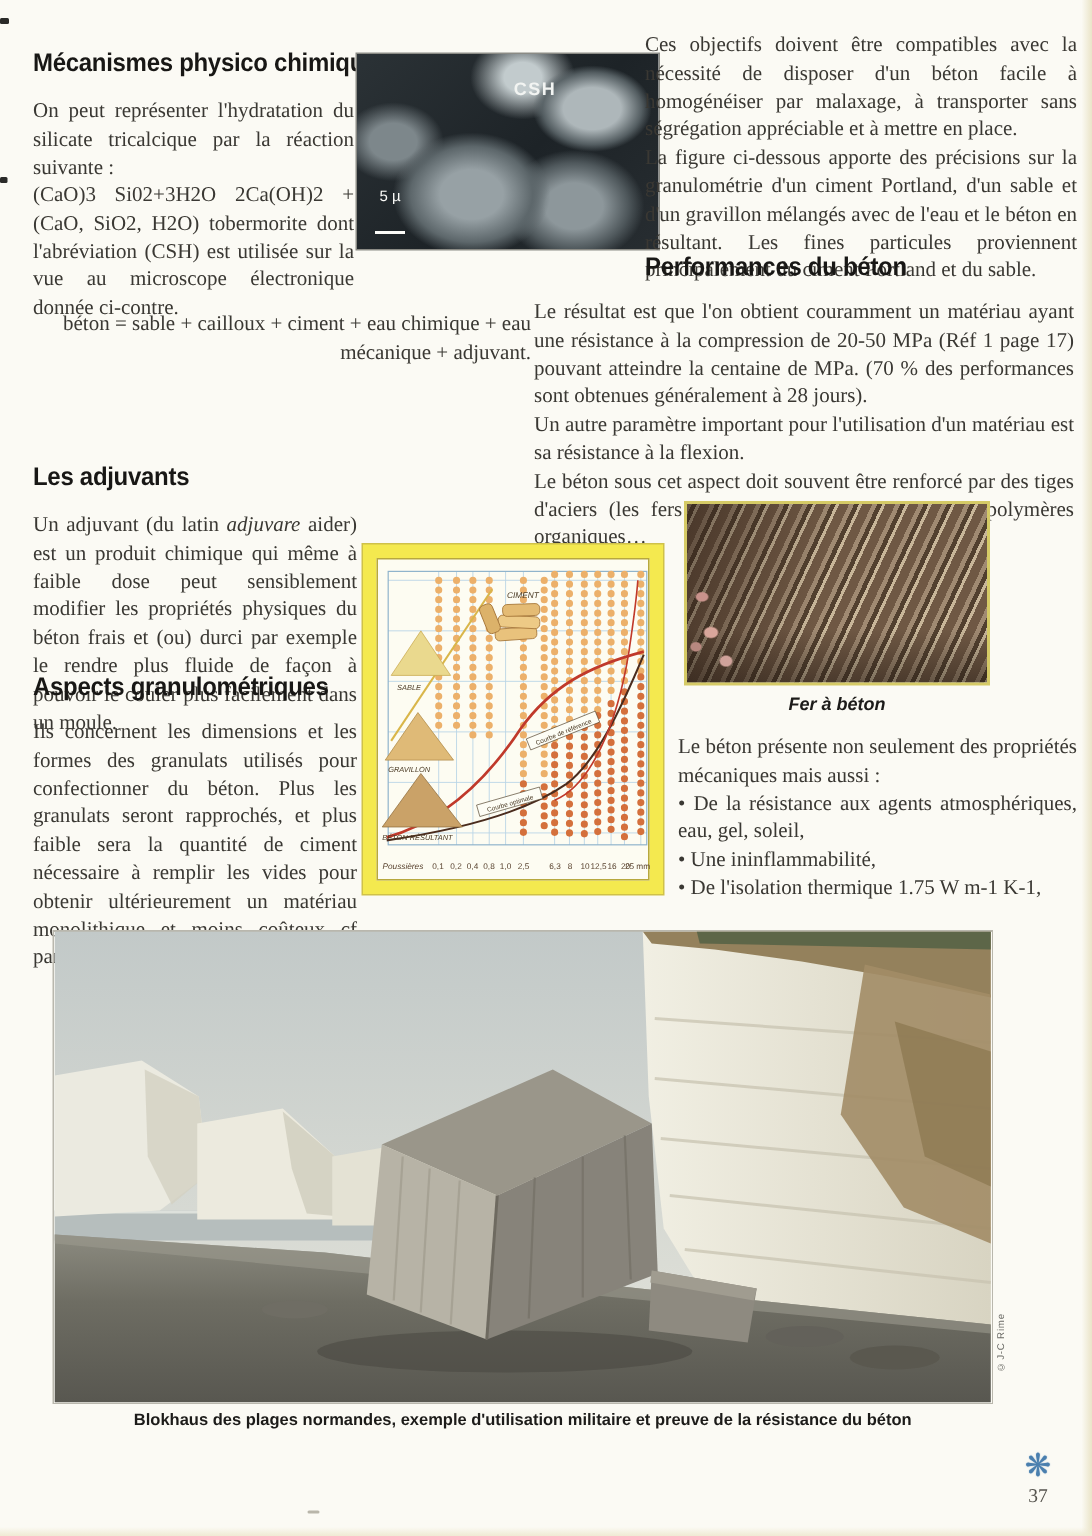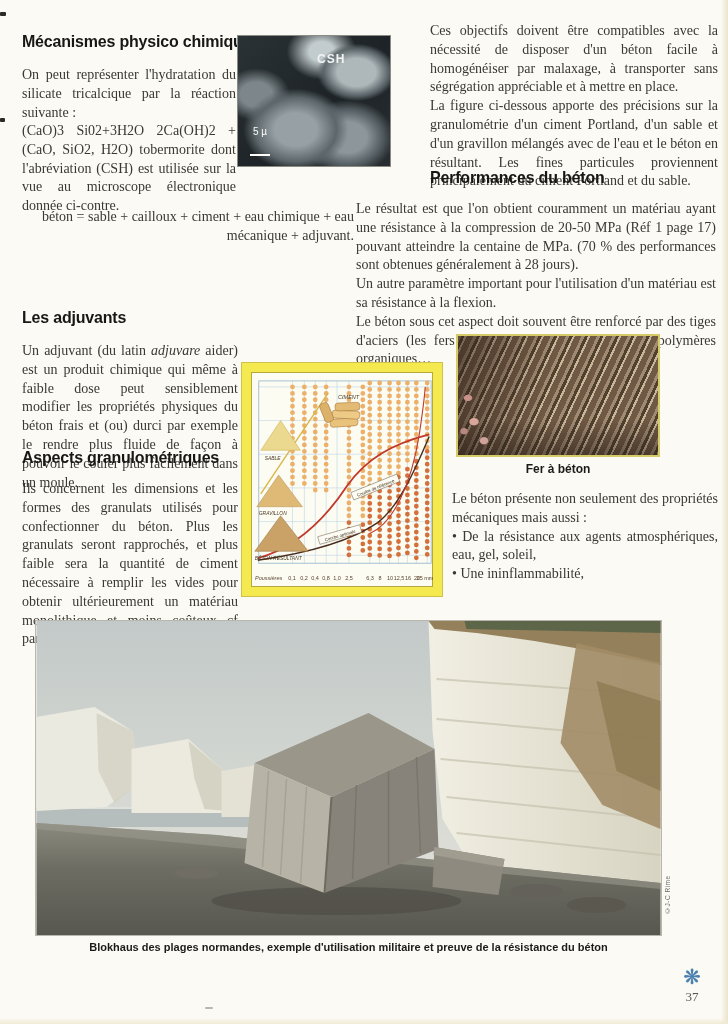--- a/index.html
+++ b/index.html
@@ -16,21 +16,21 @@
   .scan-dash { position:absolute; left:0; background:#2a2a28; width:6px; height:4px; border-radius:1px; }
   .txt { position:absolute; font-size:14px; line-height:18.8px; text-align:justify; color:#3a3833; }
   .txt p { margin:0; }
   .heading {
     position:absolute; font-family:"Liberation Sans", sans-serif; font-weight:700;
     font-size:17px; color:#181715; letter-spacing:-0.2px;
     transform:scaleX(.94); transform-origin:left center; white-space:nowrap;
   }
   
   .micrograph {
-    position:absolute; left:238px; top:36px; width:152px; height:130px;
+    position:absolute; left:238px; top:36px; width:201px; height:130px;
     background:
       radial-gradient(55px 40px at 78% 28%, #aeb7ba 0 35%, rgba(90,100,104,.9) 60%, rgba(0,0,0,0) 72%),
       radial-gradient(70px 55px at 38% 72%, #97a1a5 0 30%, #5d676b 58%, rgba(0,0,0,0) 75%),
       radial-gradient(60px 48px at 72% 78%, #8d979b 0 32%, #4f585c 60%, rgba(0,0,0,0) 78%),
       radial-gradient(45px 35px at 12% 45%, #7d878b 0 35%, rgba(40,46,50,0) 75%),
       radial-gradient(50px 40px at 55% 12%, #c2cbcd 0 25%, rgba(70,80,84,0) 70%),
       linear-gradient(135deg,#2b3236 0%, #1d2327 55%, #272d31 100%);
     box-shadow:0 0 0 1px #8b8b85;
   }
   .micrograph .csh-label { position:absolute; left:52%; top:12%;
@@ -55,21 +55,21 @@
     background:
       radial-gradient(9px 7px at 8% 72%, #d9a69b 0 45%, rgba(0,0,0,0) 60%),
       radial-gradient(8px 6px at 5% 52%, #c8928b 0 45%, rgba(0,0,0,0) 60%),
       radial-gradient(8px 7px at 13% 88%, #cfa29a 0 45%, rgba(0,0,0,0) 60%),
       radial-gradient(7px 6px at 3% 80%, #b88880 0 45%, rgba(0,0,0,0) 60%),
       linear-gradient(100deg, rgba(44,30,22,.55), rgba(44,30,22,0) 45%),
       linear-gradient(to top, rgba(30,22,16,.45), rgba(30,22,16,0) 30%),
       repeating-linear-gradient(115deg,#a08a72 0 3px,#52402f 3px 6px,#c8b699 6px 8px,#6f5844 8px 14px);
   }
   .rebar-caption { position:absolute; left:456px; top:462px; width:204px; text-align:center;
-    font-family:"Liberation Sans",sans-serif; font-weight:700; font-size:12px; color:#1c1b19; }
+    font-family:"Liberation Sans",sans-serif; font-weight:700; font-size:12px; color:#1c1b19;font-style:italic; }
   .bullets { list-style:none; }
   
   .big-photo { position:absolute; left:36px; top:621px; width:625px; height:314px;
     box-shadow:0 0 0 1px #b9b7ad; }
   .photo-caption { position:absolute; left:36px; top:941px; width:625px; text-align:center;
     font-family:"Liberation Sans",sans-serif; font-weight:700; font-size:11px; color:#1c1b19; }
   .photo-credit { position:absolute; left:664px; top:850px; height:64px;
     writing-mode:vertical-rl; transform:rotate(180deg);
     font-family:"Liberation Sans",sans-serif; font-size:6.5px; color:#6b6b66; letter-spacing:.5px; }
   
@@ -127,20 +127,21 @@
   </div>
 
   <div class="rebar"></div>
   <div class="rebar-caption">Fer à béton</div>
 
   <div class="txt" style="left:452px; top:490px; width:266px;">
     <p>Le béton présente non seulement des propriétés mécaniques mais aussi :</p>
     <ul class="bullets">
       <li>• De la résistance aux agents atmosphériques, eau, gel, soleil,</li>
       <li>• Une ininflammabilité,</li>
+      <li>• De l'isolation thermique 1.75 W m-1 K-1,</li>
     </ul>
   </div>
 
   <div class="granulo">
     <div class="granulo-inner">
       <svg width="182" height="200" viewBox="0 0 182 200">
 
         <g stroke="#b9d4e6" stroke-width="0.6">
           <line x1="6" y1="14" x2="180" y2="14"></line>
             <line x1="6" y1="48" x2="180" y2="48"></line>

